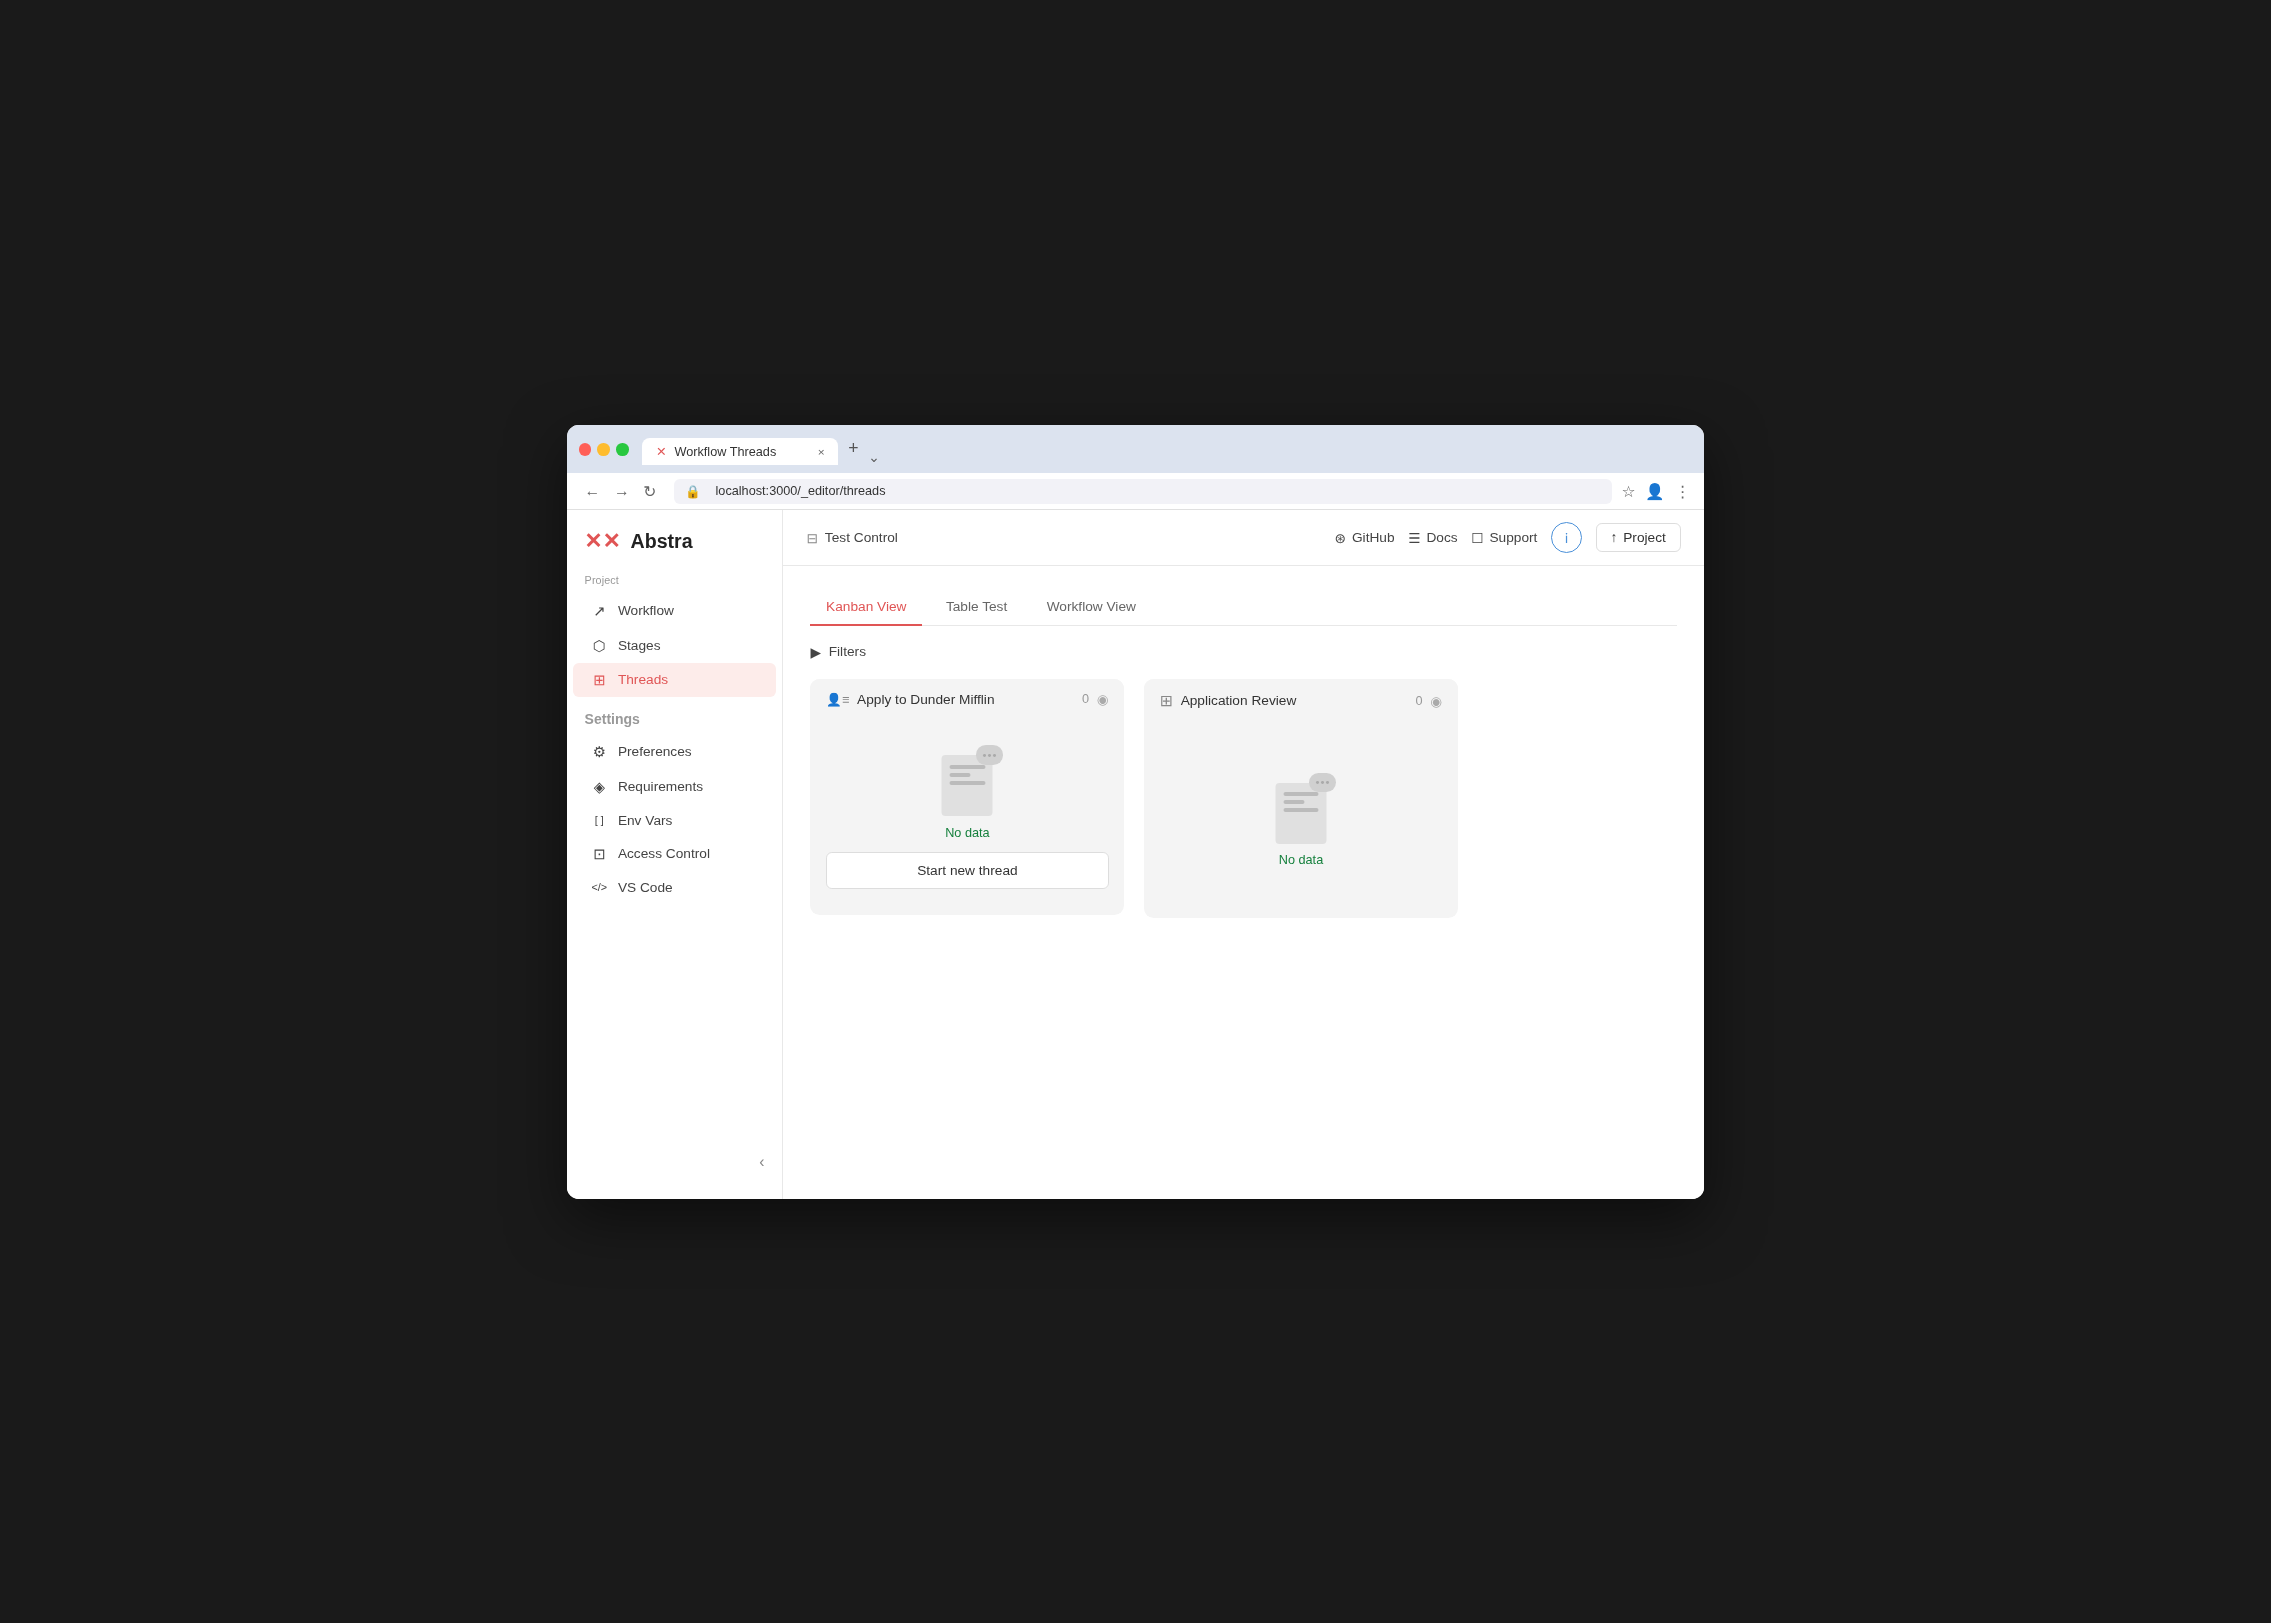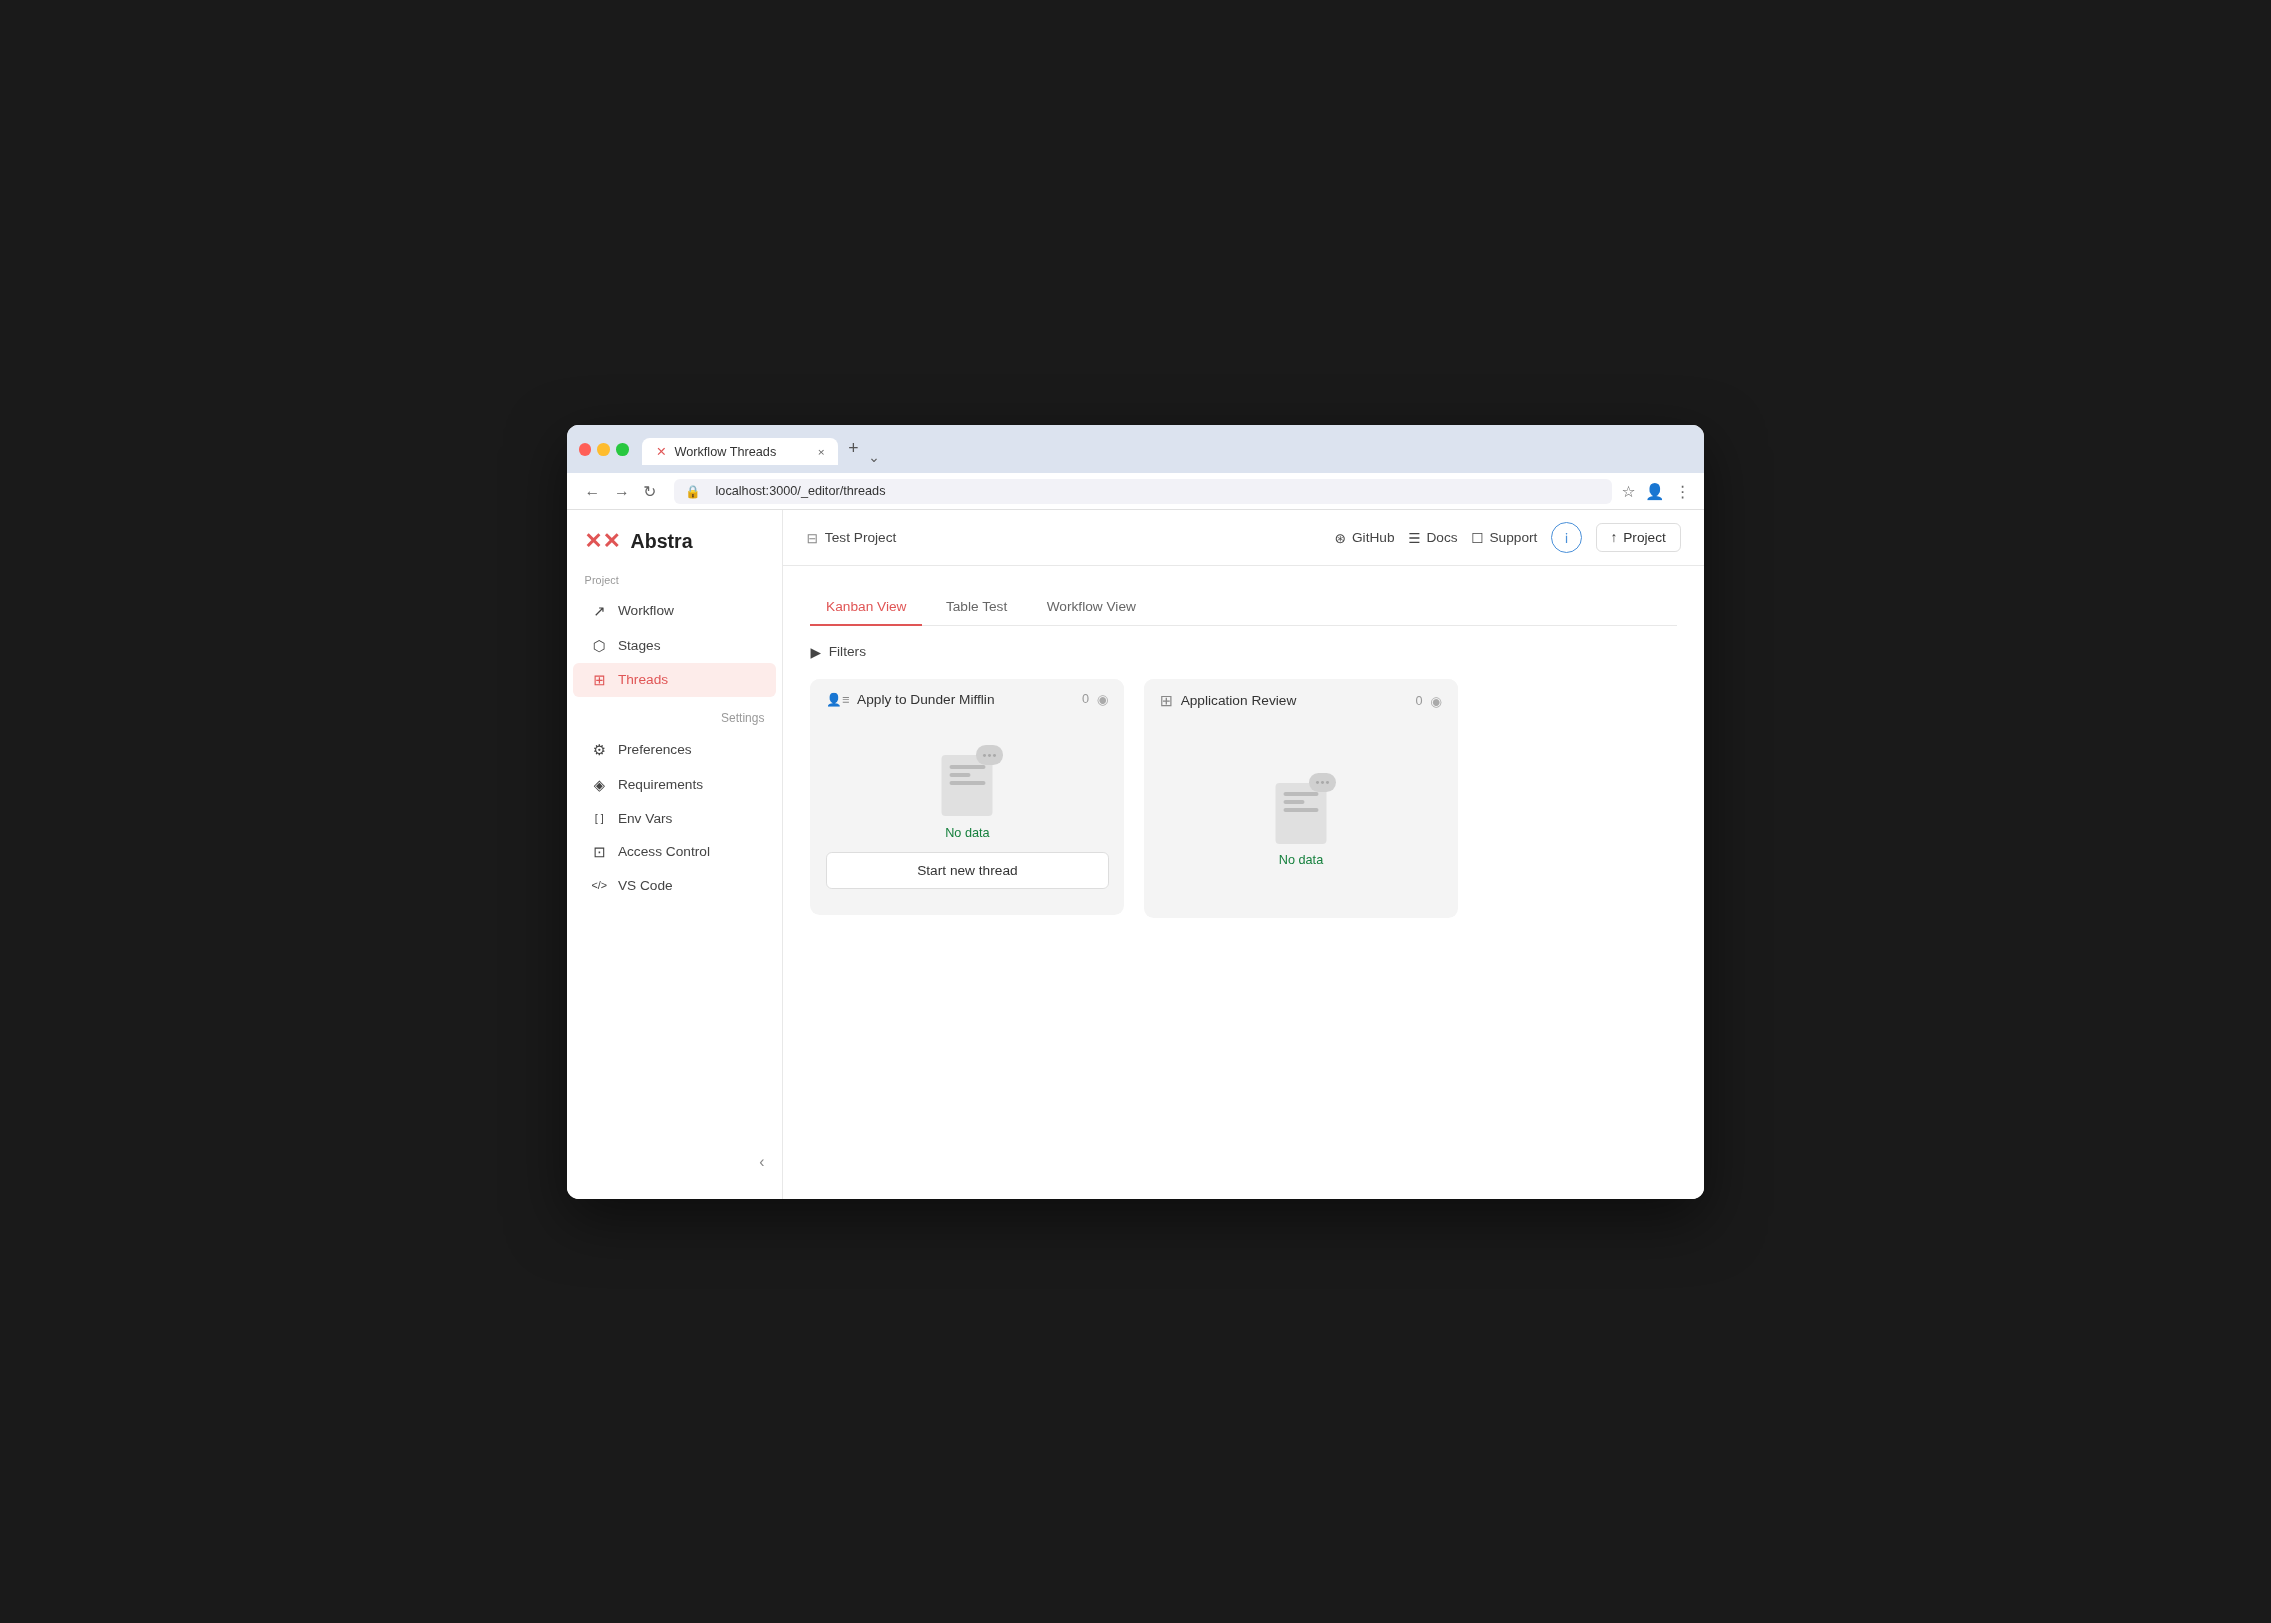--- a/index.html
+++ b/index.html
@@ -226,25 +226,24 @@
     }
 
     .sidebar-item-icon {
       font-size: 14.7px;
       width: 17.6px;
       text-align: center;
       flex-shrink: 0;
     }
 
     .sidebar-settings-label {
-      font-size: 12px;
+      font-size: 14px;
       color: #999;
       padding: 13.7px 17.6px 7.8px;
-      font-weight: 400;
-      text-align: right;
+      font-weight: 700;
     }
 
     .sidebar-collapse-btn {
       margin-top: auto;
       padding: 9.8px 17.6px;
       display: flex;
       justify-content: flex-end;
       cursor: pointer;
       color: #888;
       font-size: 15.7px;
@@ -588,21 +587,21 @@
       <div class="sidebar-collapse-btn">
         <span>‹</span>
       </div>
     </div>
 
     <div class="main-content">
 
       <div class="top-bar">
         <div class="project-badge">
           <span class="project-icon">⊟</span>
-          <span>Test Project</span>
+          <span>Test Control</span>
         </div>
 
         <div class="top-bar-actions">
           <a class="top-bar-link">
             <span>⊛</span>
             <span>GitHub</span>
           </a>
           <a class="top-bar-link">
             <span>☰</span>
             <span>Docs</span>

